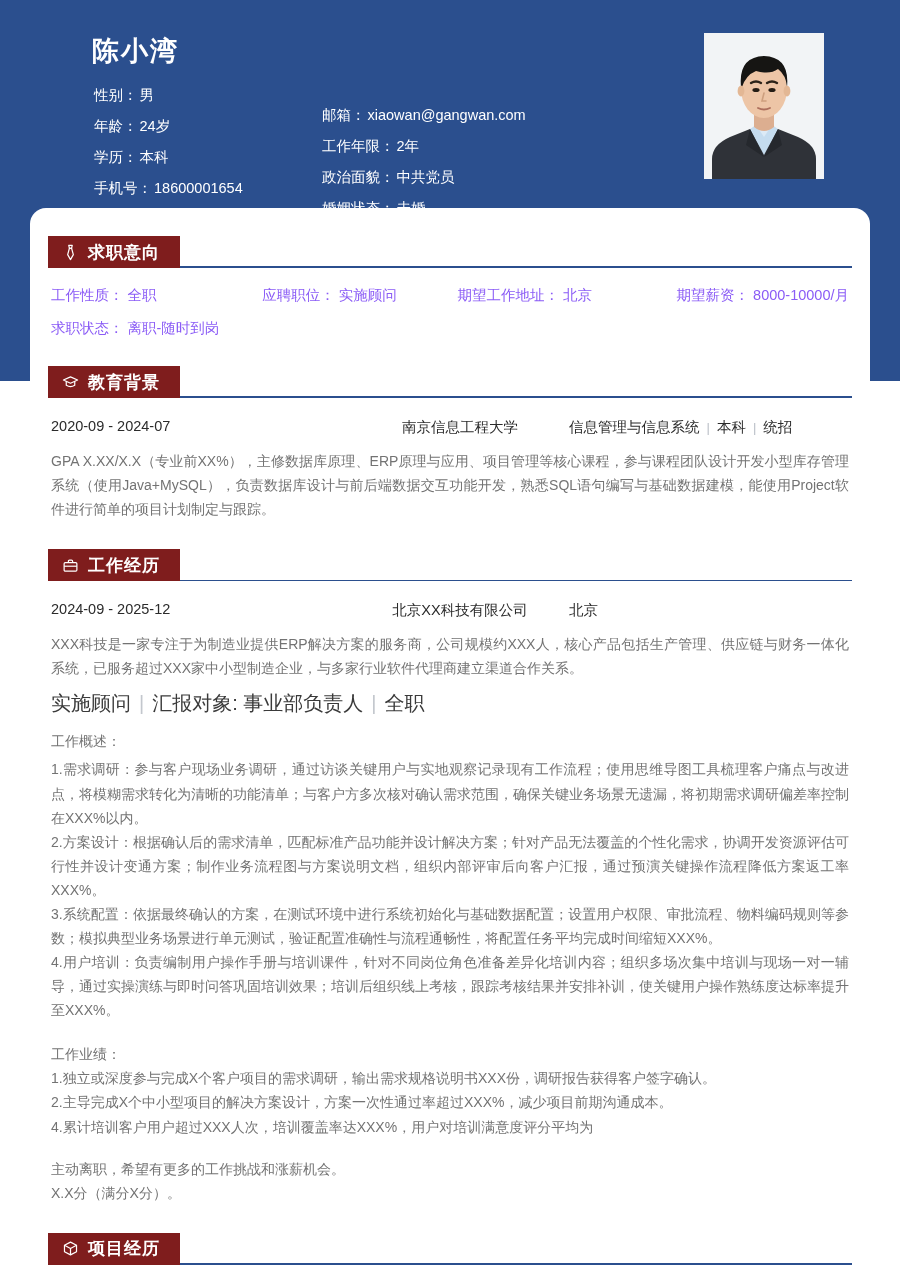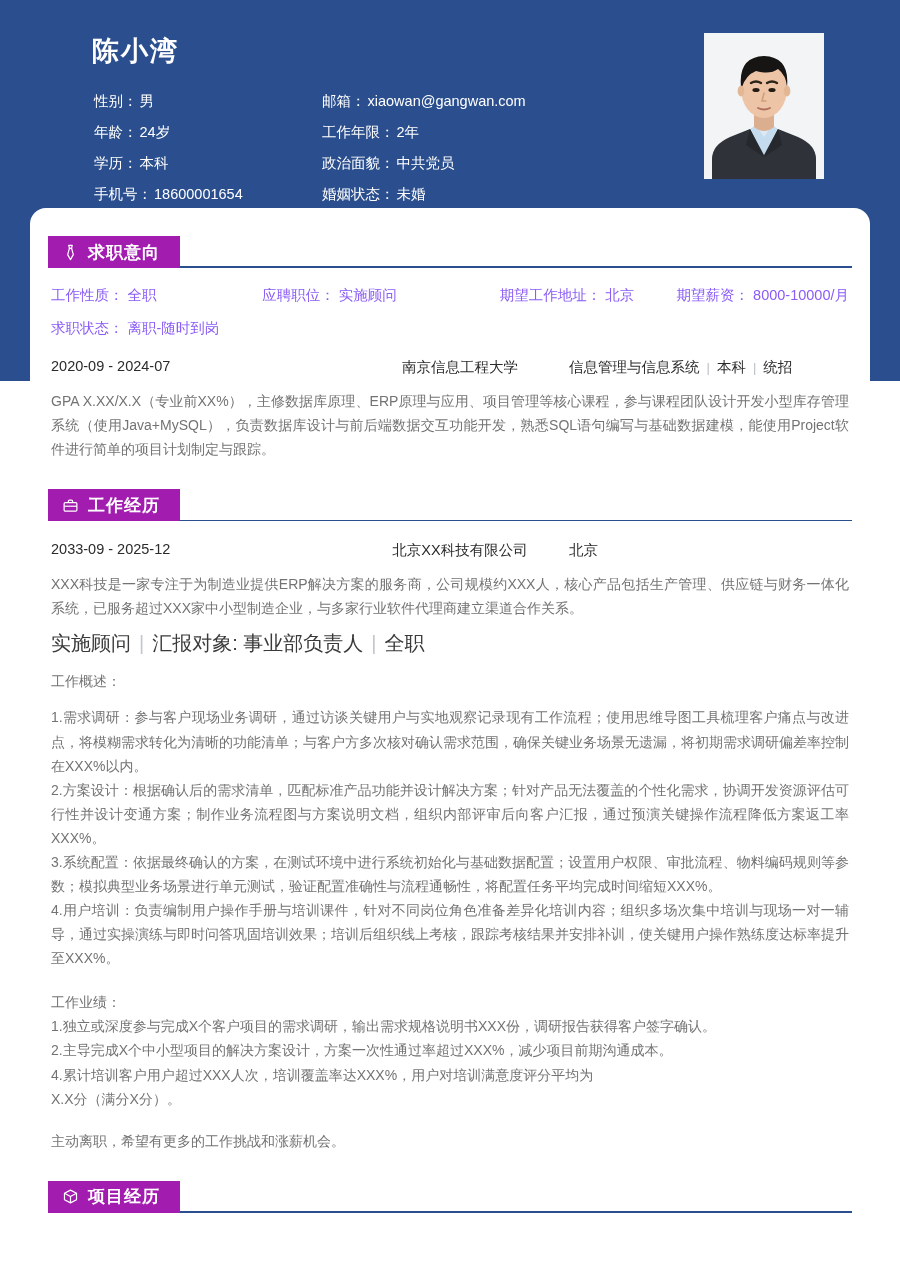--- a/index.html
+++ b/index.html
@@ -44,21 +44,21 @@
   }
 
   .info-grid {
     position: absolute;
     left: 78px; top: 80px;
     width: 560px;
   }
   .info-row {
     display: flex;
     height: 31px;
-    align-items: flex-end;
+    align-items: center;
   }
   .info-cell {
     color: #ffffff;
     font-size: 14.5px;
     white-space: nowrap;
   }
   .info-cell.c1 { width: 228px; }
   .info-cell.c2 { width: 300px; margin-top: 40px; }
   .info-val { margin-left: 2px; }
 
@@ -89,21 +89,21 @@
   
   .sec {
     position: relative;
     margin-top: 28px;
     height: 32px;
   }
   .sec-head {
     display: inline-flex;
     align-items: center;
     gap: 9px;
-    background: #a21caf;
+    background: #7f1d1d;
     color: #ffffff;
     height: 32px;
     padding: 0 20px 0 14px;
     font-size: 17px;
     font-weight: bold;
     letter-spacing: 1px;
     position: relative;
     z-index: 2;
   }
   .sec-rule {
@@ -122,21 +122,21 @@
   .kv-row {
     display: flex;
     margin-top: 18px;
     font-size: 14.5px;
     color: #8b5cf6;
   }
   .kv-row.tight { margin-top: 14px; }
   .kv { white-space: nowrap; }
   .kv.w1 { width: 212px; }
   .kv.w2 { width: 196px; }
-  .kv.w3 { width: 220px; text-align: center; }
+  .kv.w3 { width: 220px; }
   .kv.w4 { width: auto; }
 
   .entry-head {
     display: flex;
     margin-top: 20px;
     font-size: 14.5px;
     color: #2b2b2b;
   }
   .eh-left   { width: 300px; }
   .eh-center { flex: 1; text-align: center; }
@@ -260,20 +260,32 @@
       <div class="kv w1">工作性质：  全职</div>
       <div class="kv w2">应聘职位：  实施顾问</div>
       <div class="kv w3">期望工作地址：  北京</div>
       <div class="kv w4">期望薪资：  8000-10000/月</div>
     </div>
     <div class="kv-row tight">
       <div class="kv">求职状态：  离职-随时到岗</div>
     </div>
   </div>
 
+  <div class="sec">
+    <div class="sec-rule"></div>
+    <div class="sec-head">
+      <span class="sec-icon">
+        <svg viewBox="0 0 24 24" fill="none" stroke="#ffffff" stroke-width="1.7" stroke-linejoin="round" stroke-linecap="round">
+          <path d="M2 8.5 L12 4 L22 8.5 L12 13 Z"></path>
+          <path d="M6 10.6 V16 q6 3.6 12 0 V10.6"></path>
+        </svg>
+      </span>
+      <span>教育背景</span>
+    </div>
+  </div>
   <div class="sec-body">
     <div class="entry-head">
       <div class="eh-left">2020-09 - 2024-07</div>
       <div class="eh-center">南京信息工程大学</div>
       <div class="eh-right">
         <span>信息管理与信息系统</span><span class="meta-sep">|</span><span>本科</span><span class="meta-sep">|</span><span>统招</span>
       </div>
     </div>
     <div class="para">GPA X.XX/X.X（专业前XX%），主修数据库原理、ERP原理与应用、项目管理等核心课程，参与课程团队设计开发小型库存管理系统（使用Java+MySQL），负责数据库设计与前后端数据交互功能开发，熟悉SQL语句编写与基础数据建模，能使用Project软件进行简单的项目计划制定与跟踪。</div>
   </div>
@@ -286,44 +298,44 @@
           <rect x="3" y="8" width="18" height="12" rx="1.6"></rect>
           <path d="M9 8 V6 a1.6 1.6 0 0 1 1.6 -1.6 h2.8 A1.6 1.6 0 0 1 15 6 V8"></path>
           <path d="M3 13 h18"></path>
         </svg>
       </span>
       <span>工作经历</span>
     </div>
   </div>
   <div class="sec-body">
     <div class="entry-head">
-      <div class="eh-left">2033-09 - 2025-12</div>
+      <div class="eh-left">2024-09 - 2025-12</div>
       <div class="eh-center">北京XX科技有限公司</div>
       <div class="eh-right">北京</div>
     </div>
     <div class="para">XXX科技是一家专注于为制造业提供ERP解决方案的服务商，公司规模约XXX人，核心产品包括生产管理、供应链与财务一体化系统，已服务超过XXX家中小型制造企业，与多家行业软件代理商建立渠道合作关系。</div>
     <div class="tagline">
       <span>实施顾问</span><span class="sep">|</span><span>汇报对象: 事业部负责人</span><span class="sep">|</span><span>全职</span>
     </div>
 
     <div class="para">工作概述：</div>
-    <div class="para" style="margin-top:12px">1.需求调研：参与客户现场业务调研，通过访谈关键用户与实地观察记录现有工作流程；使用思维导图工具梳理客户痛点与改进点，将模糊需求转化为清晰的功能清单；与客户方多次核对确认需求范围，确保关键业务场景无遗漏，将初期需求调研偏差率控制在XXX%以内。</div>
+    <div class="para" style="margin-top:4px">1.需求调研：参与客户现场业务调研，通过访谈关键用户与实地观察记录现有工作流程；使用思维导图工具梳理客户痛点与改进点，将模糊需求转化为清晰的功能清单；与客户方多次核对确认需求范围，确保关键业务场景无遗漏，将初期需求调研偏差率控制在XXX%以内。</div>
     <div class="para" style="margin-top:0">2.方案设计：根据确认后的需求清单，匹配标准产品功能并设计解决方案；针对产品无法覆盖的个性化需求，协调开发资源评估可行性并设计变通方案；制作业务流程图与方案说明文档，组织内部评审后向客户汇报，通过预演关键操作流程降低方案返工率XXX%。</div>
     <div class="para" style="margin-top:0">3.系统配置：依据最终确认的方案，在测试环境中进行系统初始化与基础数据配置；设置用户权限、审批流程、物料编码规则等参数；模拟典型业务场景进行单元测试，验证配置准确性与流程通畅性，将配置任务平均完成时间缩短XXX%。</div>
     <div class="para" style="margin-top:0">4.用户培训：负责编制用户操作手册与培训课件，针对不同岗位角色准备差异化培训内容；组织多场次集中培训与现场一对一辅导，通过实操演练与即时问答巩固培训效果；培训后组织线上考核，跟踪考核结果并安排补训，使关键用户操作熟练度达标率提升至XXX%。</div>
 
     <div class="spacer-sm"></div>
 
     <div class="para">工作业绩：</div>
     <div class="para" style="margin-top:0">1.独立或深度参与完成X个客户项目的需求调研，输出需求规格说明书XXX份，调研报告获得客户签字确认。</div>
     <div class="para" style="margin-top:0">2.主导完成X个中小型项目的解决方案设计，方案一次性通过率超过XXX%，减少项目前期沟通成本。</div>
     <div class="para" style="margin-top:0">4.累计培训客户用户超过XXX人次，培训覆盖率达XXX%，用户对培训满意度评分平均为</div>
+    <div class="para" style="margin-top:18px">主动离职，希望有更多的工作挑战和涨薪机会。</div>
+
     <div class="para" style="margin-top:0">X.X分（满分X分）。</div>
-
-    <div class="para" style="margin-top:18px">主动离职，希望有更多的工作挑战和涨薪机会。</div>
   </div>
 
   <div class="sec">
     <div class="sec-rule"></div>
     <div class="sec-head">
       <span class="sec-icon">
         <svg viewBox="0 0 24 24" fill="none" stroke="#ffffff" stroke-width="1.7" stroke-linejoin="round">
           <path d="M12 3 L20.5 7.5 V16.5 L12 21 L3.5 16.5 V7.5 Z"></path>
           <path d="M3.5 7.5 L12 12 L20.5 7.5"></path>
           <path d="M12 12 V21"></path>

